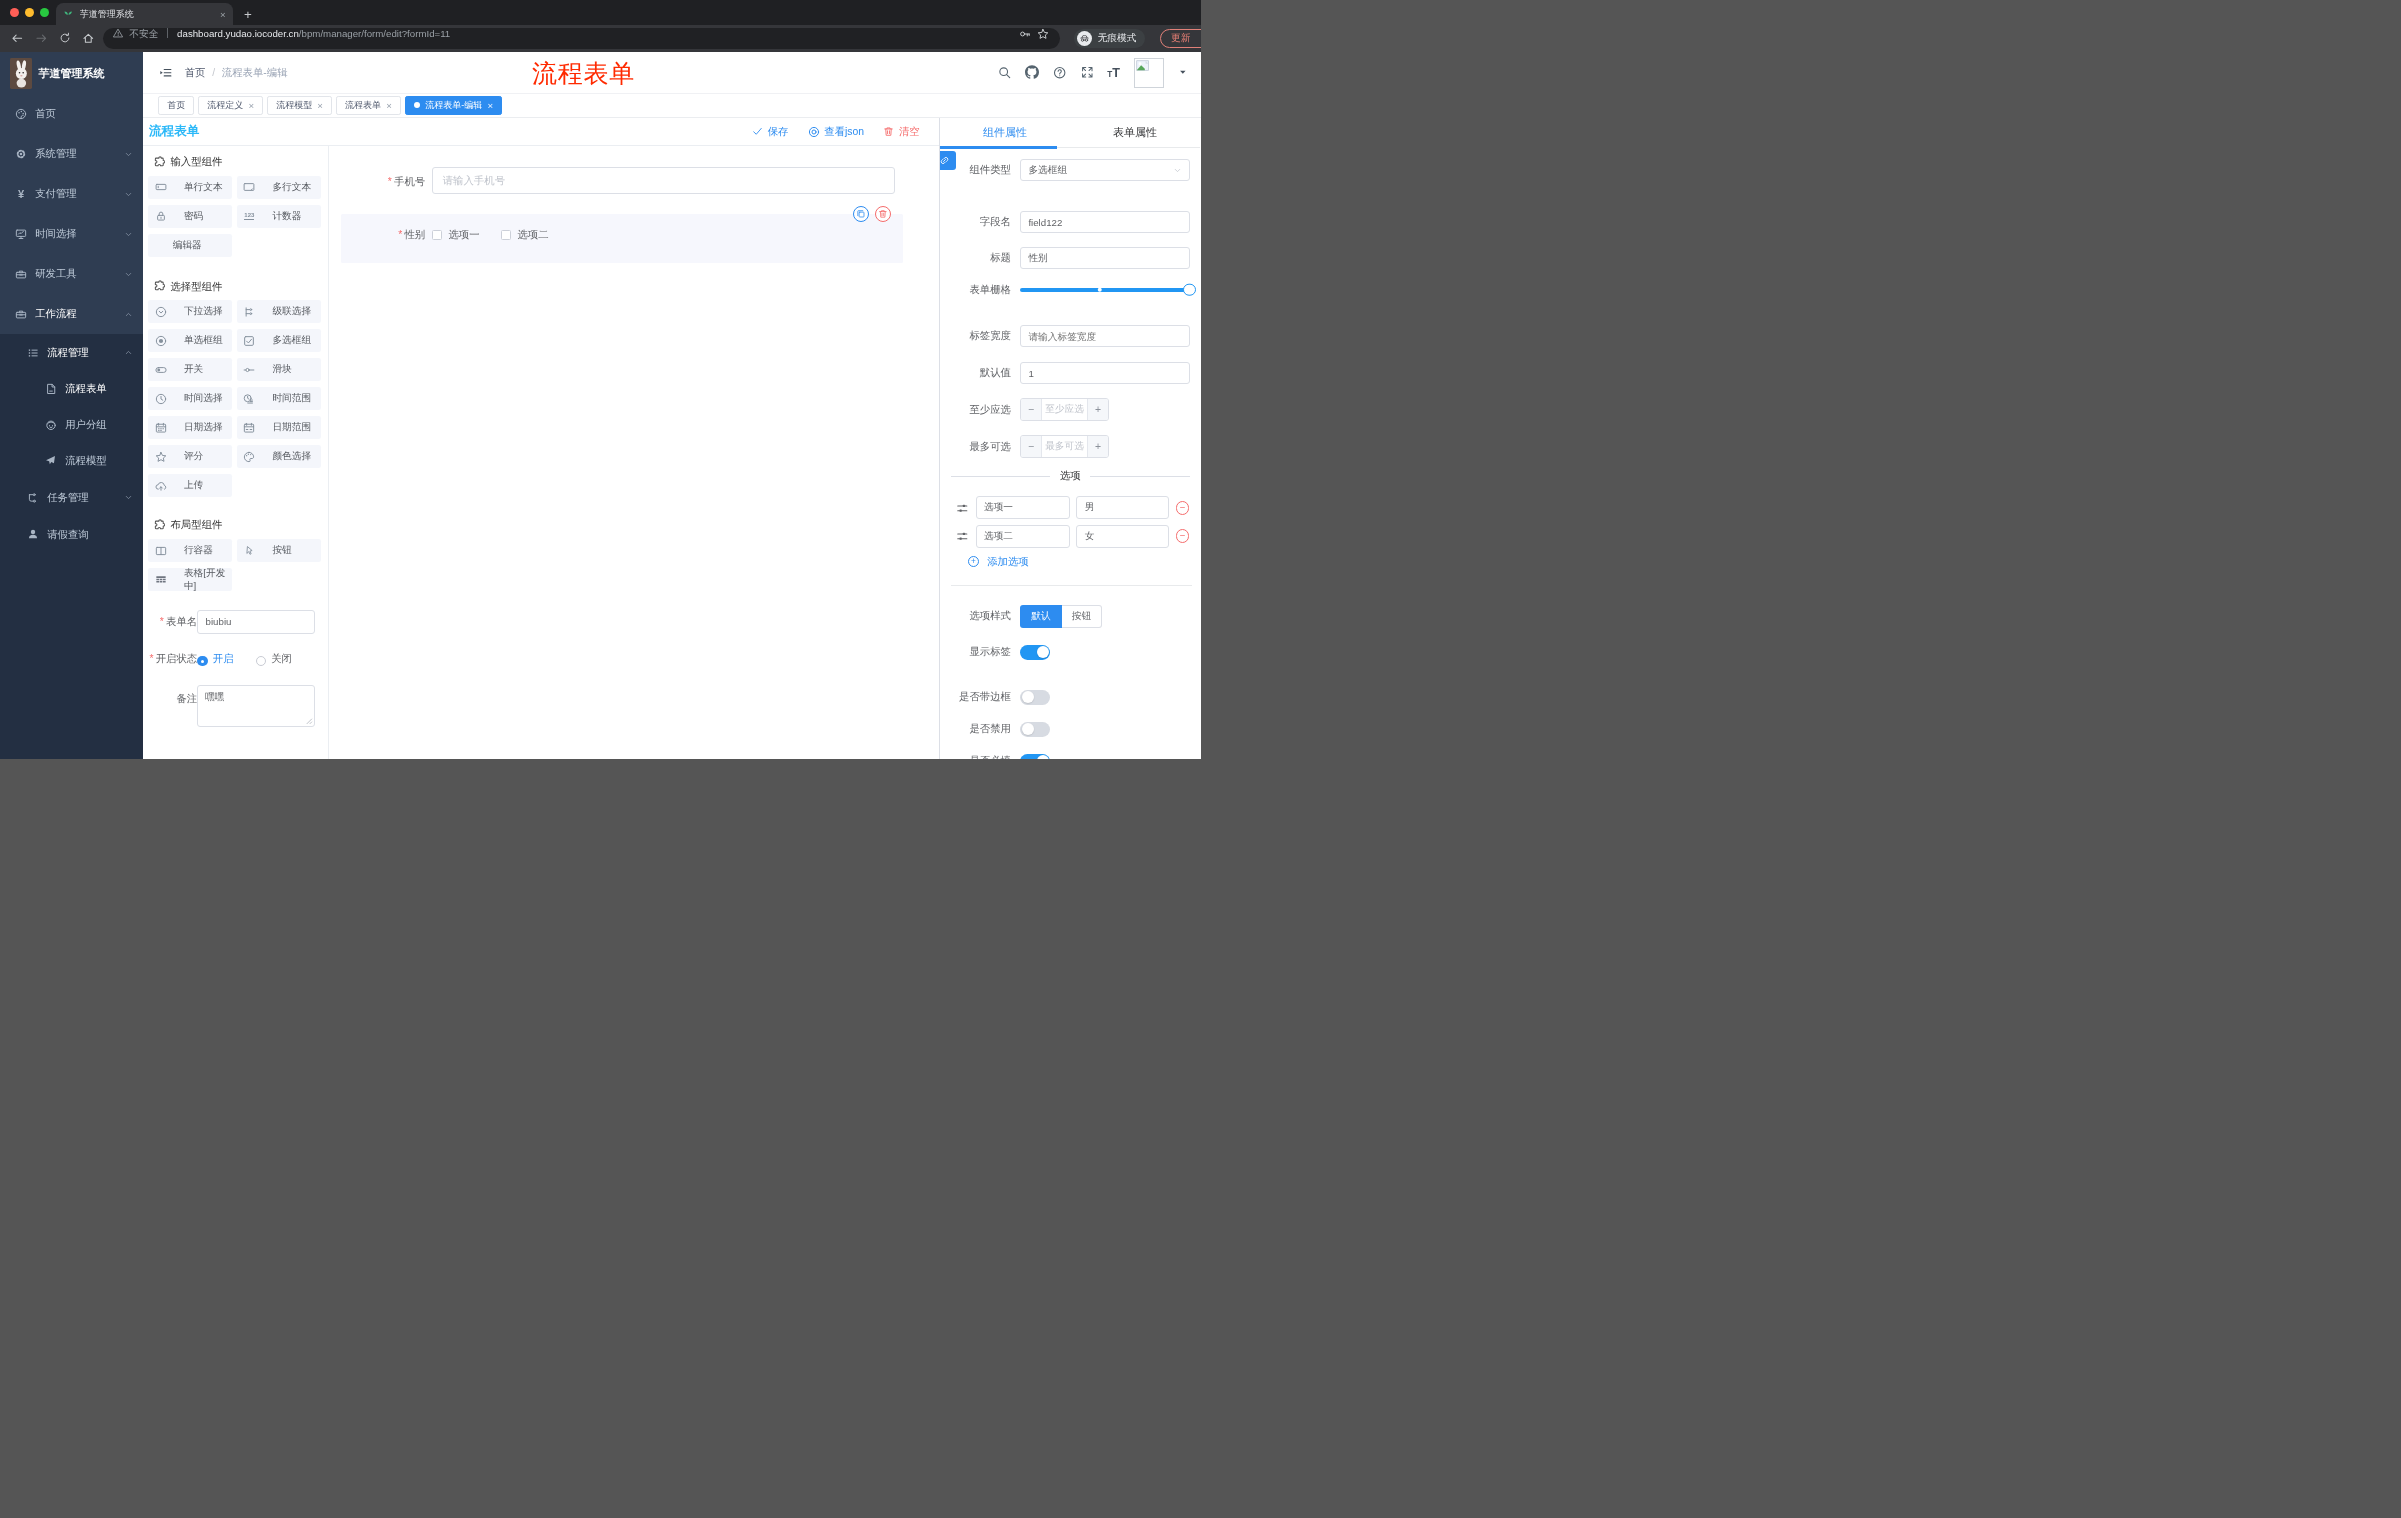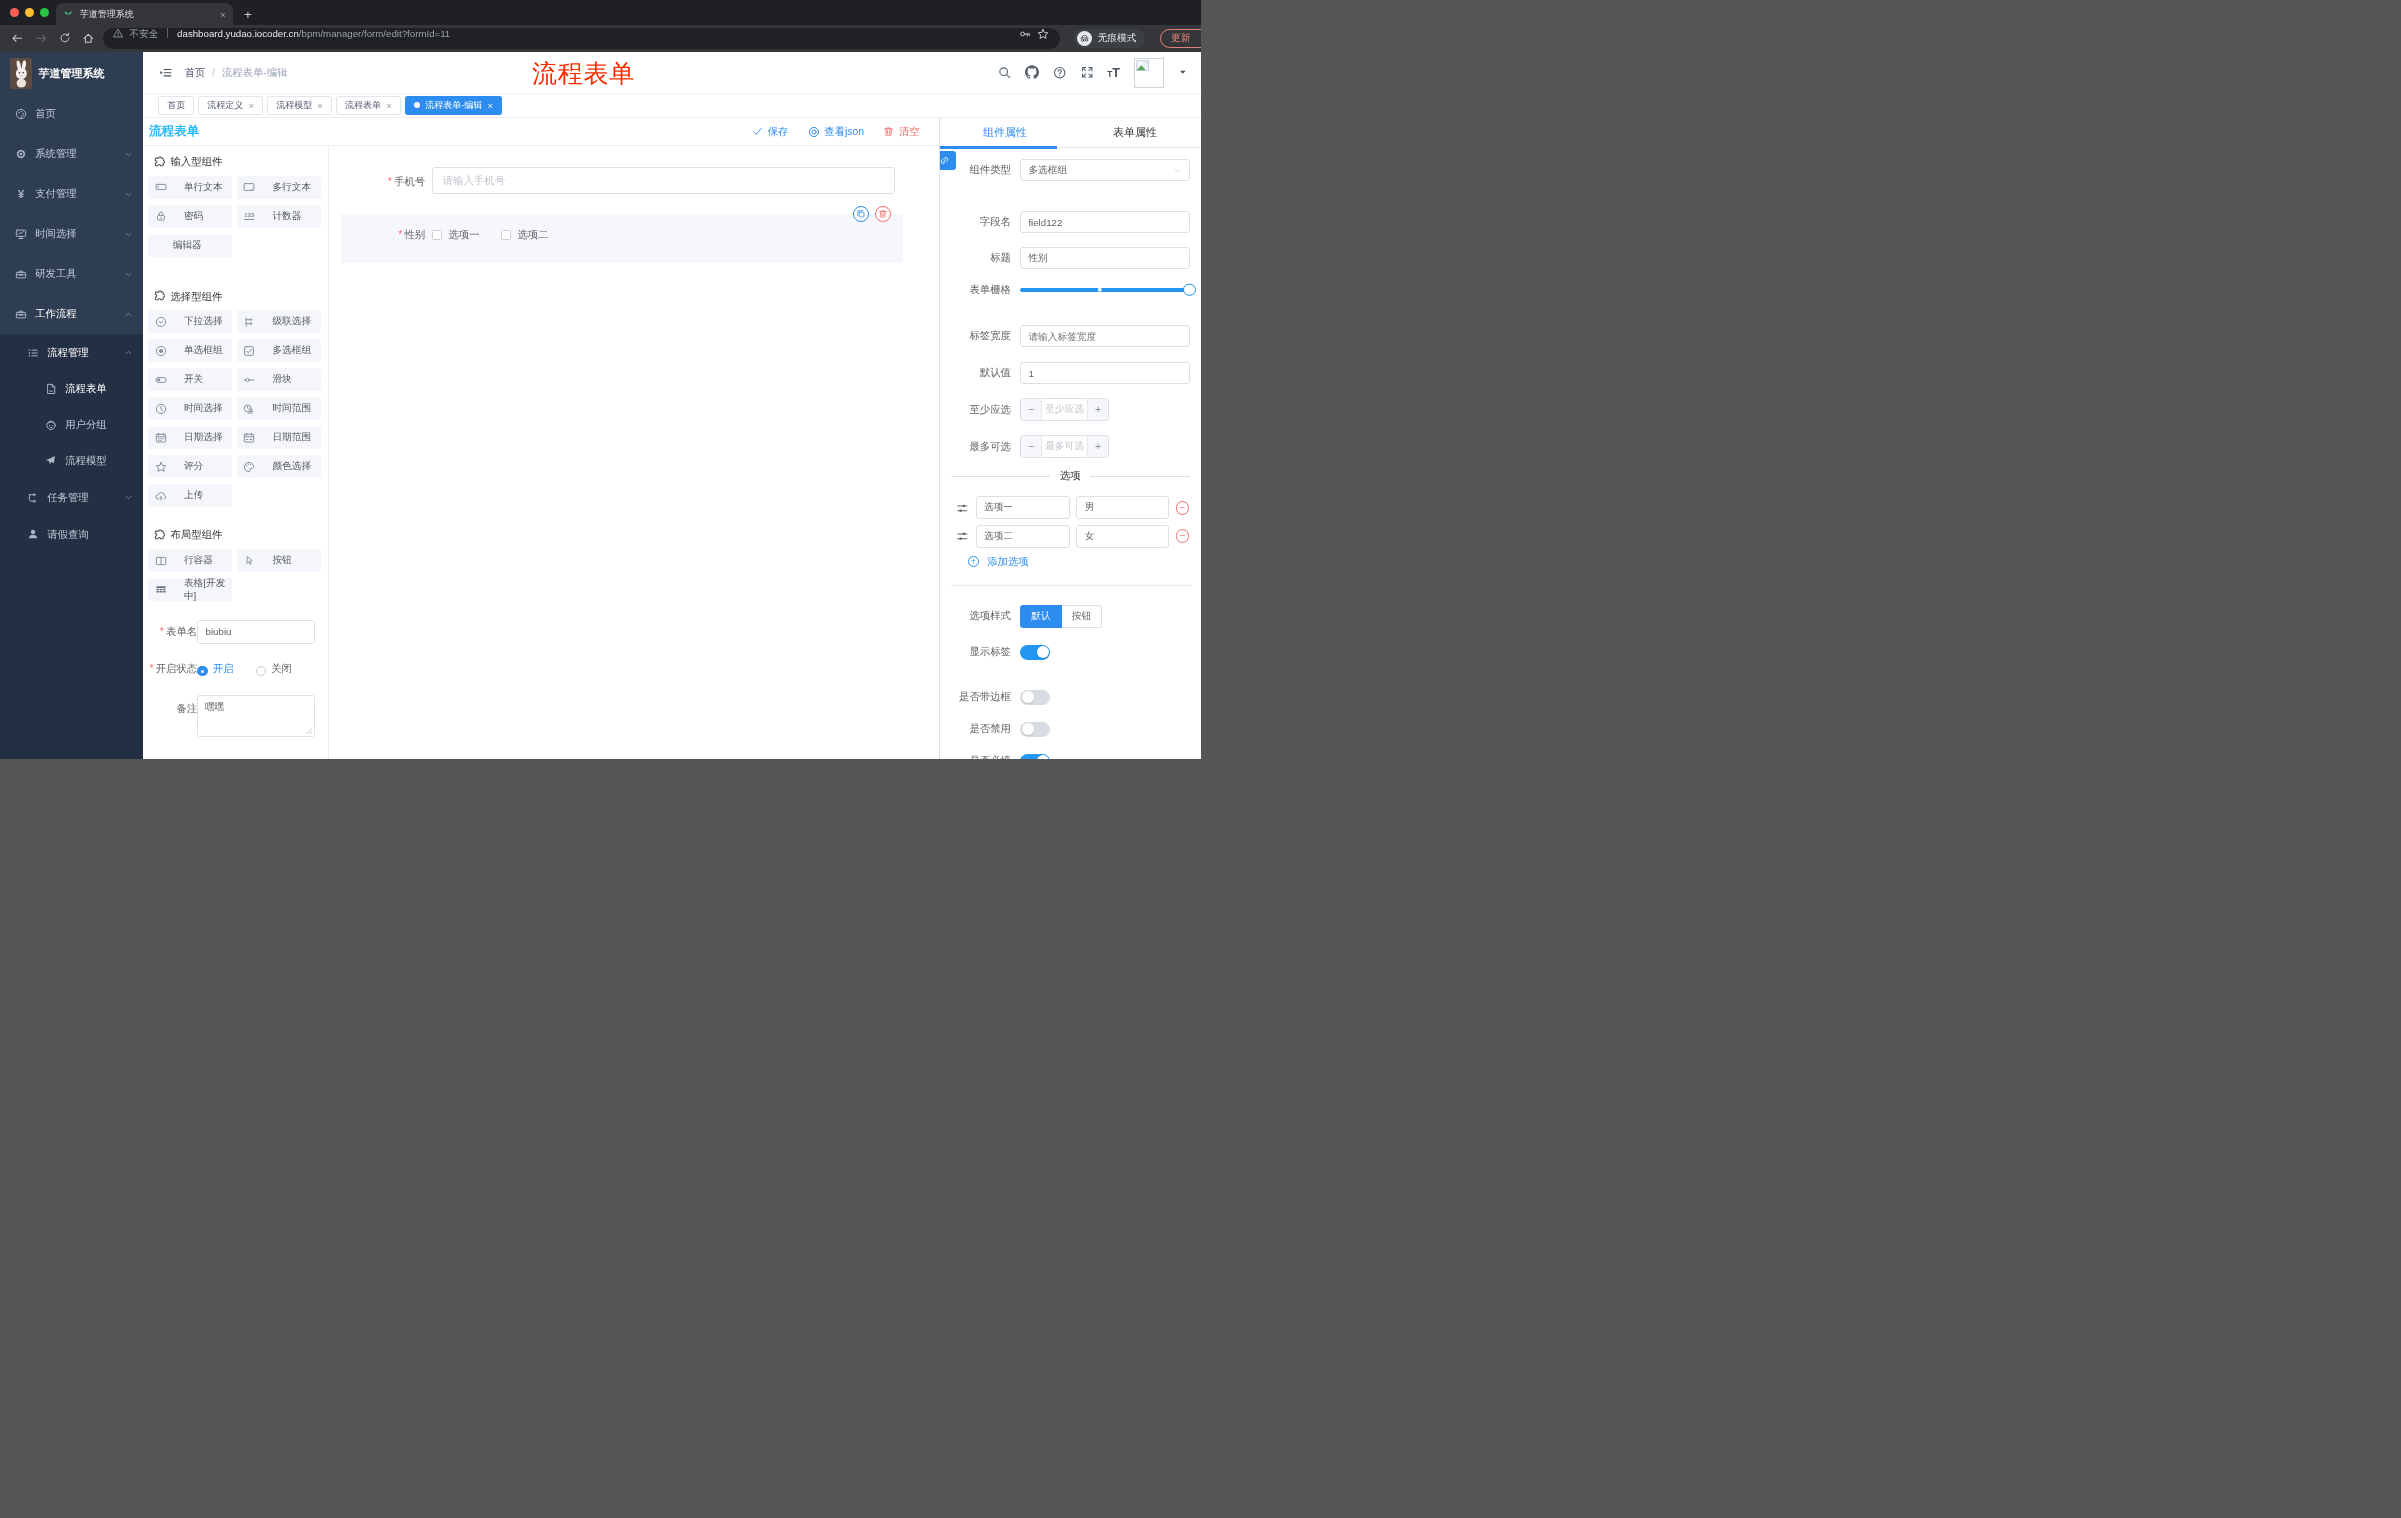--- a/index.html
+++ b/index.html
@@ -78,21 +78,21 @@
 
 .palette{width:186px;border-right:0.7px solid #ebeef2;padding:0 4.5px 0 5.2px;flex:none}
 .psec{display:flex;align-items:center;gap:5.2px;font-size:10.4px;color:#333;margin:9px 0 6.7px 4.5px}
 .psec .pzl{color:#555;width:12.6px}
 .pgrid{display:flex;flex-wrap:wrap;gap:6px 4.5px}
 .pbtn{width:84px;height:23px;background:#f4f6fb;border-radius:2.2px;display:flex;align-items:center;gap:17px;
   padding-left:6.7px;font-size:9.7px;color:#55595f;cursor:default}
 .pbtn .pic{width:12px;height:12px;color:#85909c;flex:none;display:flex;align-items:center;justify-content:center}
 .pbtn.noic{padding-left:24.5px}
 .cnt{font-size:6px;font-weight:bold;color:#85909c;border-bottom:1px solid #85909c;line-height:6.7px;width:auto!important}
-.mt26{margin-top:33px}.mt28{margin-top:21px}
+.mt26{margin-top:23px}.mt28{margin-top:21px}
 
 .pform{margin-top:18.6px;font-size:10.4px;color:#606266}
 .pfrow{display:flex;align-items:center;margin-bottom:18.6px}
 .pflabel{width:49px;text-align:right;flex:none}
 .star{color:#f56c6c;margin-right:2.2px}
 .pfctrl{}
 .tinput{width:118px;height:24px;border:0.7px solid #dcdfe6;border-radius:3px;padding:0 7.4px;font-size:9.7px;
   color:#606266;font-family:inherit;background:#fff}
 .radios{display:flex;gap:22px;align-items:center}
 .radio{display:flex;align-items:flex-end;gap:5.2px;font-size:10.4px}

